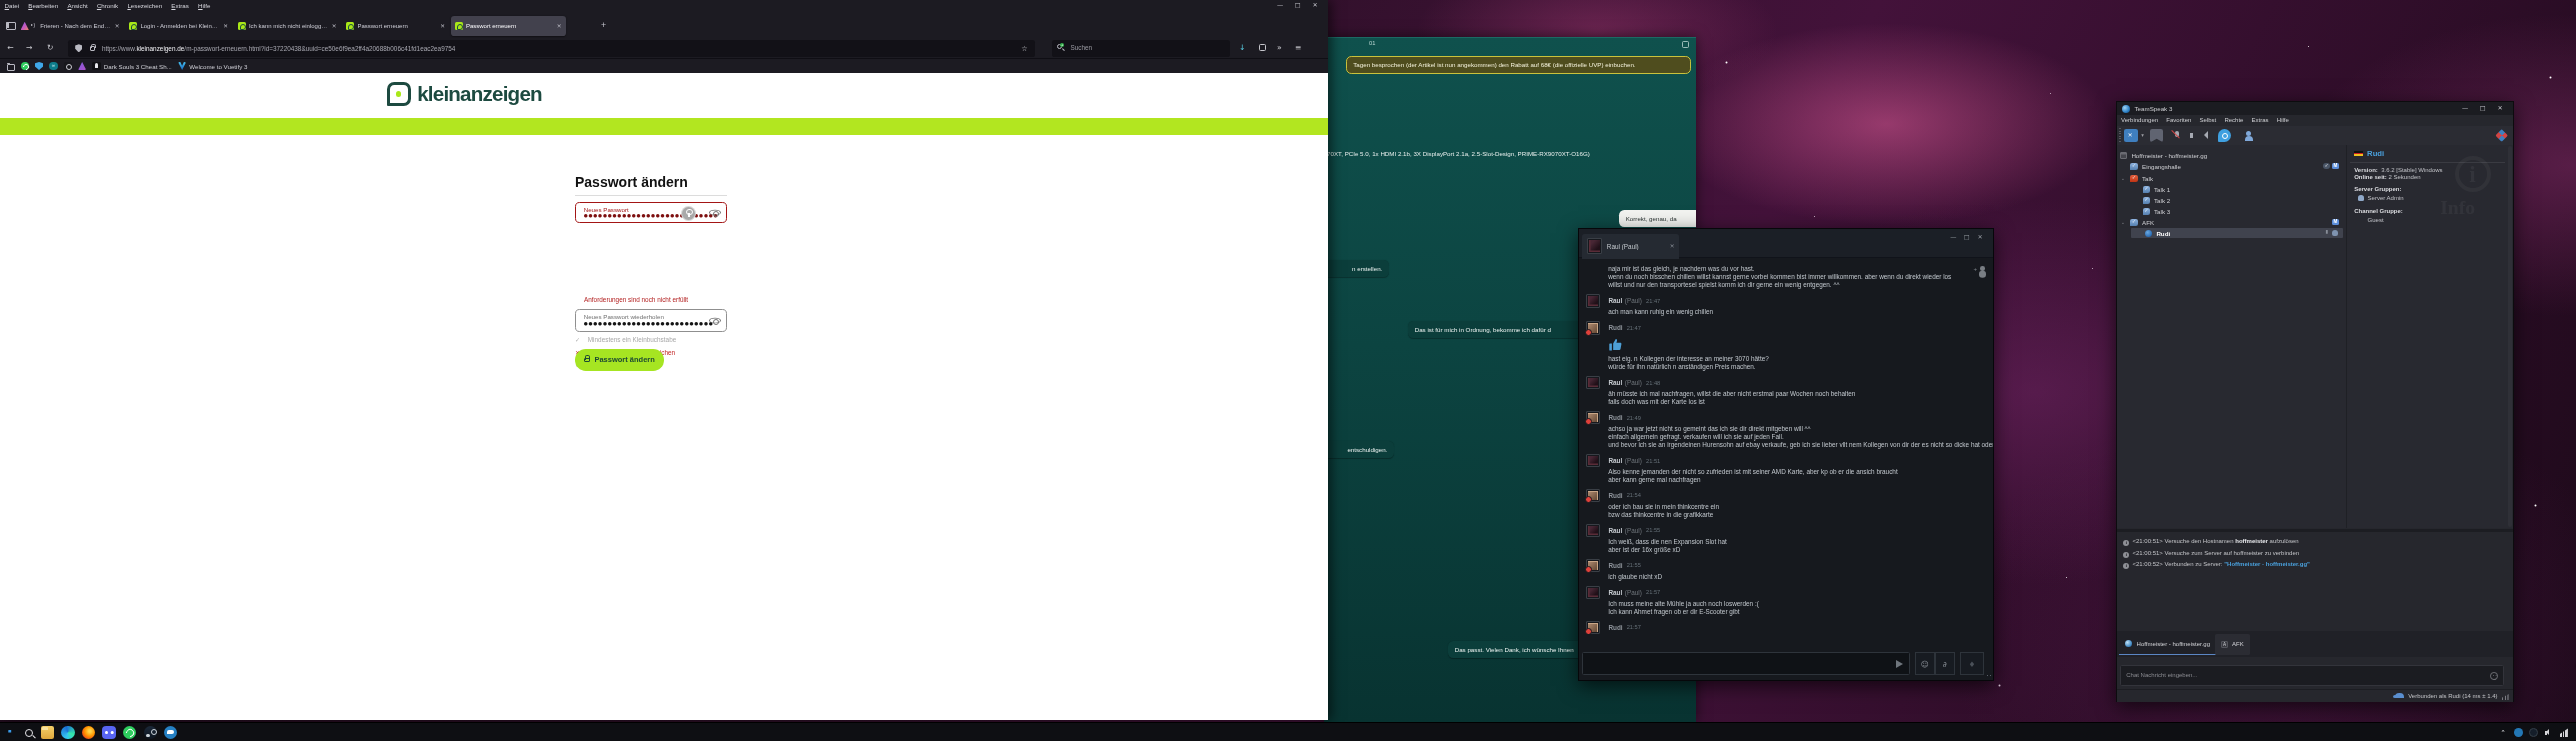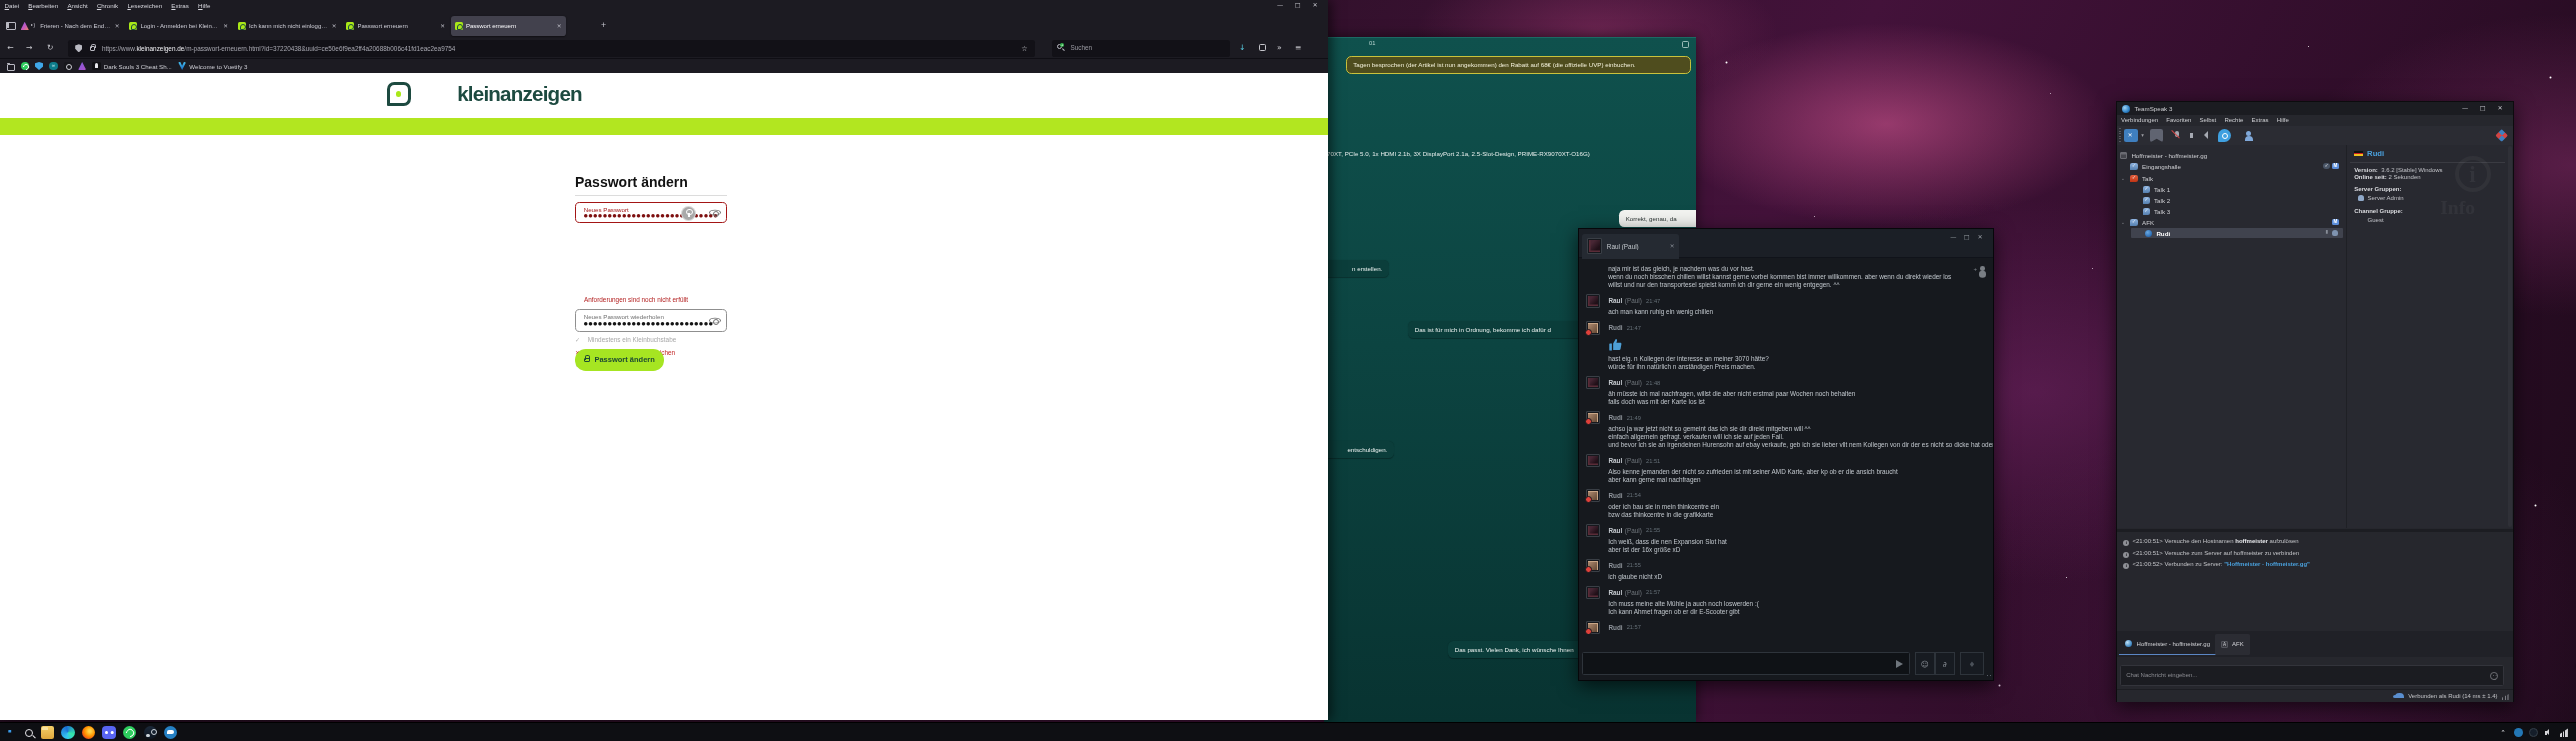--- a/index.html
+++ b/index.html
@@ -116,21 +116,21 @@
     radial-gradient(circle 1px at 2.1px 2.1px, #cfcfd6 30%, transparent 32%); }
   .bm-purple-triangle { background:linear-gradient(135deg,#7a5ce0,#b052c8);
     clip-path:polygon(50% 0,100% 100%,0 100%); }
   .bm-ds3 { background:#101014; border-radius:1.5px; }
   .bm-ds3:before { content:""; position:absolute; left:2.6px; top:1.5px; width:3.1px; height:4.6px;
     background:#e8e8ee; border-radius:1.5px 1.5px 0.5px 0.5px; }
   .bm-vuetify { background:linear-gradient(180deg,#44c0f0,#1867c0);
     clip-path:polygon(0 0,50% 100%,100% 0,72% 0,50% 48%,28% 0); }
 
   .ff-content { position:absolute; left:0; top:73px; width:1328px; height:647px; background:#ffffff; }
-  .ka-logo { position:absolute; left:387px; top:9.3px; display:flex; align-items:flex-start;gap:40px; }
+  .ka-logo { position:absolute; left:387px; top:9.3px; display:flex; align-items:flex-start; }
   .ka-logo-icon { width:24px; height:24px; border:3.1px solid #1d4a40; border-radius:7.2px 7.2px 7.2px 1px;
     position:relative; }
   .ka-logo-icon:before { content:""; position:absolute; left:5.7px; top:5.7px; width:5.7px; height:5.7px;
     background:#a9e818; border-radius:50%; }
   .ka-logo-text { font-size:20.6px; font-weight:700; color:#1d4a40; letter-spacing:-0.8px; margin-left:6.2px; }
   .ka-greenbar { position:absolute; left:0; top:45px; width:1328px; height:17px; background:#b2e620; }
   .ka-h1 { position:absolute; left:575px; top:101px; font-size:14px; font-weight:700; color:#111; }
   .ka-divider { position:absolute; left:575px; top:122px; width:152px; height:0.5px; background:#dcdcdc; }
   .ka-field { position:absolute; left:575px; width:152px; background:#fff; border-radius:4.6px; }
   .ka-field .flabel { position:absolute; left:7.7px; top:3.1px; font-size:6.2px; }

